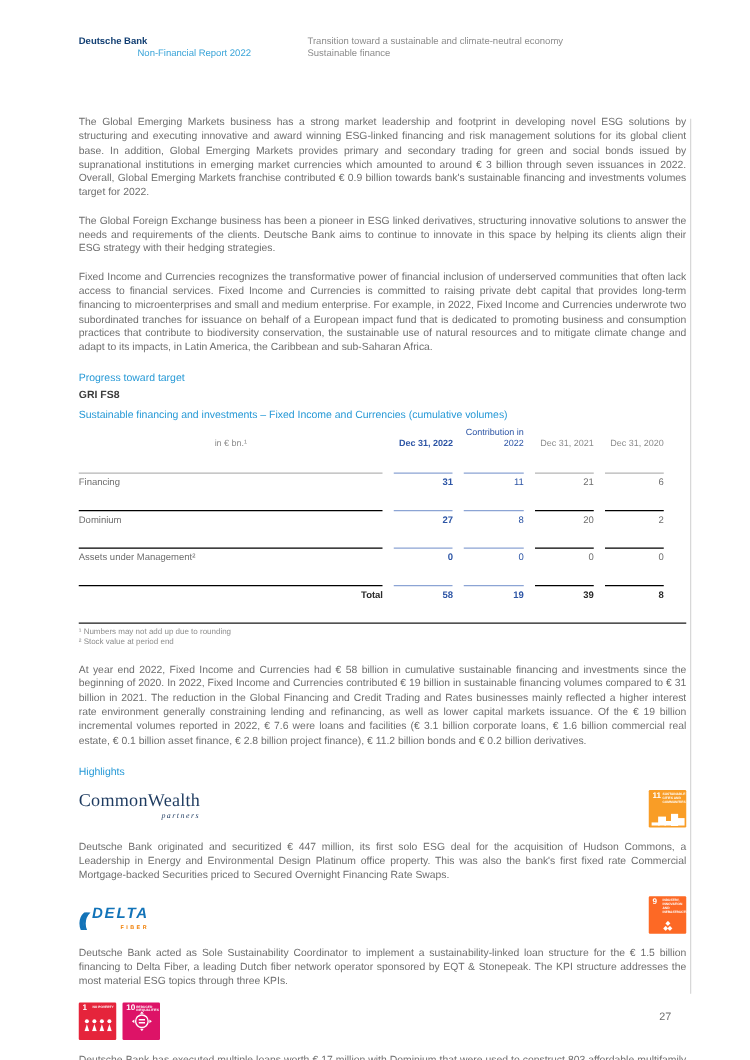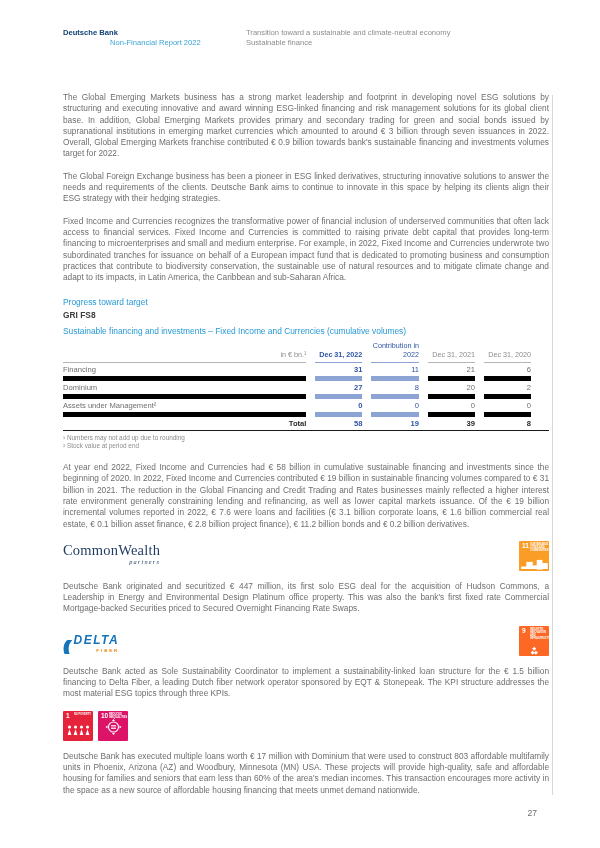--- a/index.html
+++ b/index.html
@@ -13,27 +13,27 @@
   .hdr-brand .l2{color:#3aa4d8;padding-left:47px;}
   .hdr-section{position:absolute;left:246px;top:28px;font-size:7.6px;line-height:9.6px;color:#8c8c8c;}
   
   .content{position:absolute;left:63px;top:92px;width:486px;}
   p.body{font-size:8.3px;line-height:11.3px;text-align:justify;margin:0 0 11px 0;color:#6e6e6e;}
   .h-blue{color:#2699d6;font-size:8.4px;font-weight:normal;margin:14px 0 3px 0;}
   .gri{color:#3c3c3c;font-weight:bold;font-size:8.4px;margin:0 0 2px 0;}
   .tbl-title{color:#2699d6;font-size:8.4px;margin:6px 0 4px 0;}
   
   .fin-table{border-collapse:separate;border-spacing:9px 0;width:486px;margin-left:-9px;font-size:7.6px;}
-  .fin-table th,.fin-table td{padding:2px 0 2px 0;vertical-align:bottom;margin-top:44px;}
+  .fin-table th,.fin-table td{padding:2px 0 18px 0;vertical-align:bottom;margin-top:44px;}
   .fin-table th{font-weight:normal;font-size:7.2px;line-height:8.6px;color:#8c8c8c;text-align:right;border-bottom:1px solid #b5b5b5;}
-  .fin-table th.lbl{text-align:right;width:250px;color:#8c8c8c;}
+  .fin-table th.lbl{text-align:center;width:250px;color:#8c8c8c;}
   .fin-table th.cnum{width:48px;}
   .fin-table th.cb{color:#2d55a5;border-bottom-color:#8ca4d4;}
   .fin-table th.cb.bold{font-weight:bold;}
-  .fin-table td{color:#6e6e6e;text-align:right;border-bottom:5px solid #000000;}
+  .fin-table td{color:#6e6e6e;text-align:right;border-bottom:1px solid #000000;}
   .fin-table td.lbl{text-align:left;}
   .fin-table td.cb{color:#2d55a5;border-bottom-color:#8ca4d4;}
   .fin-table td.cb1{font-weight:bold;}
   .fin-table tr.total td{border-bottom:none;font-weight:bold;color:#2a2a2a;}
   .fin-table tr.total td.lbl{color:#2a2a2a;text-align:right;}
   .fin-table tr.total td.cb{color:#2d55a5;}
   .tbl-endline{border-top:1.6px solid #1a1a1a;width:486px;margin:0 0 3px 0;}
   .footnotes{font-size:6.4px;line-height:8.2px;color:#8c8c8c;margin:1px 0 12px 0;}
   
   .logo-row{display:flex;justify-content:space-between;align-items:flex-start;margin:10px 0 8px 0;min-height:32px;}
@@ -130,20 +130,21 @@
     </table>
     <div class="tbl-endline"></div>
 
     <div class="footnotes">
       <div>¹ Numbers may not add up due to rounding</div>
       <div>² Stock value at period end</div>
     </div>
 
     <p class="body">At year end 2022, Fixed Income and Currencies had € 58 billion in cumulative sustainable financing and investments since the beginning of 2020. In 2022, Fixed Income and Currencies contributed € 19 billion in sustainable financing volumes compared to € 31 billion in 2021. The reduction in the Global Financing and Credit Trading and Rates businesses mainly reflected a higher interest rate environment generally constraining lending and refinancing, as well as lower capital markets issuance. Of the € 19 billion incremental volumes reported in 2022, € 7.6 were loans and facilities (€ 3.1 billion corporate loans, € 1.6 billion commercial real estate, € 0.1 billion asset finance, € 2.8 billion project finance), € 11.2 billion bonds and € 0.2 billion derivatives.</p>
 
+    <div class="h-blue">Highlights</div>
 
     <div class="logo-row">
       <div class="cw-logo">
         <span class="cw-name">CommonWealth</span>
         <span class="cw-sub">partners</span>
       </div>
       <div class="sdg-group">
         <div class="sdg sdg11">
           <span class="num">11</span>
           <span class="micro">Sustainable cities and communities</span>

